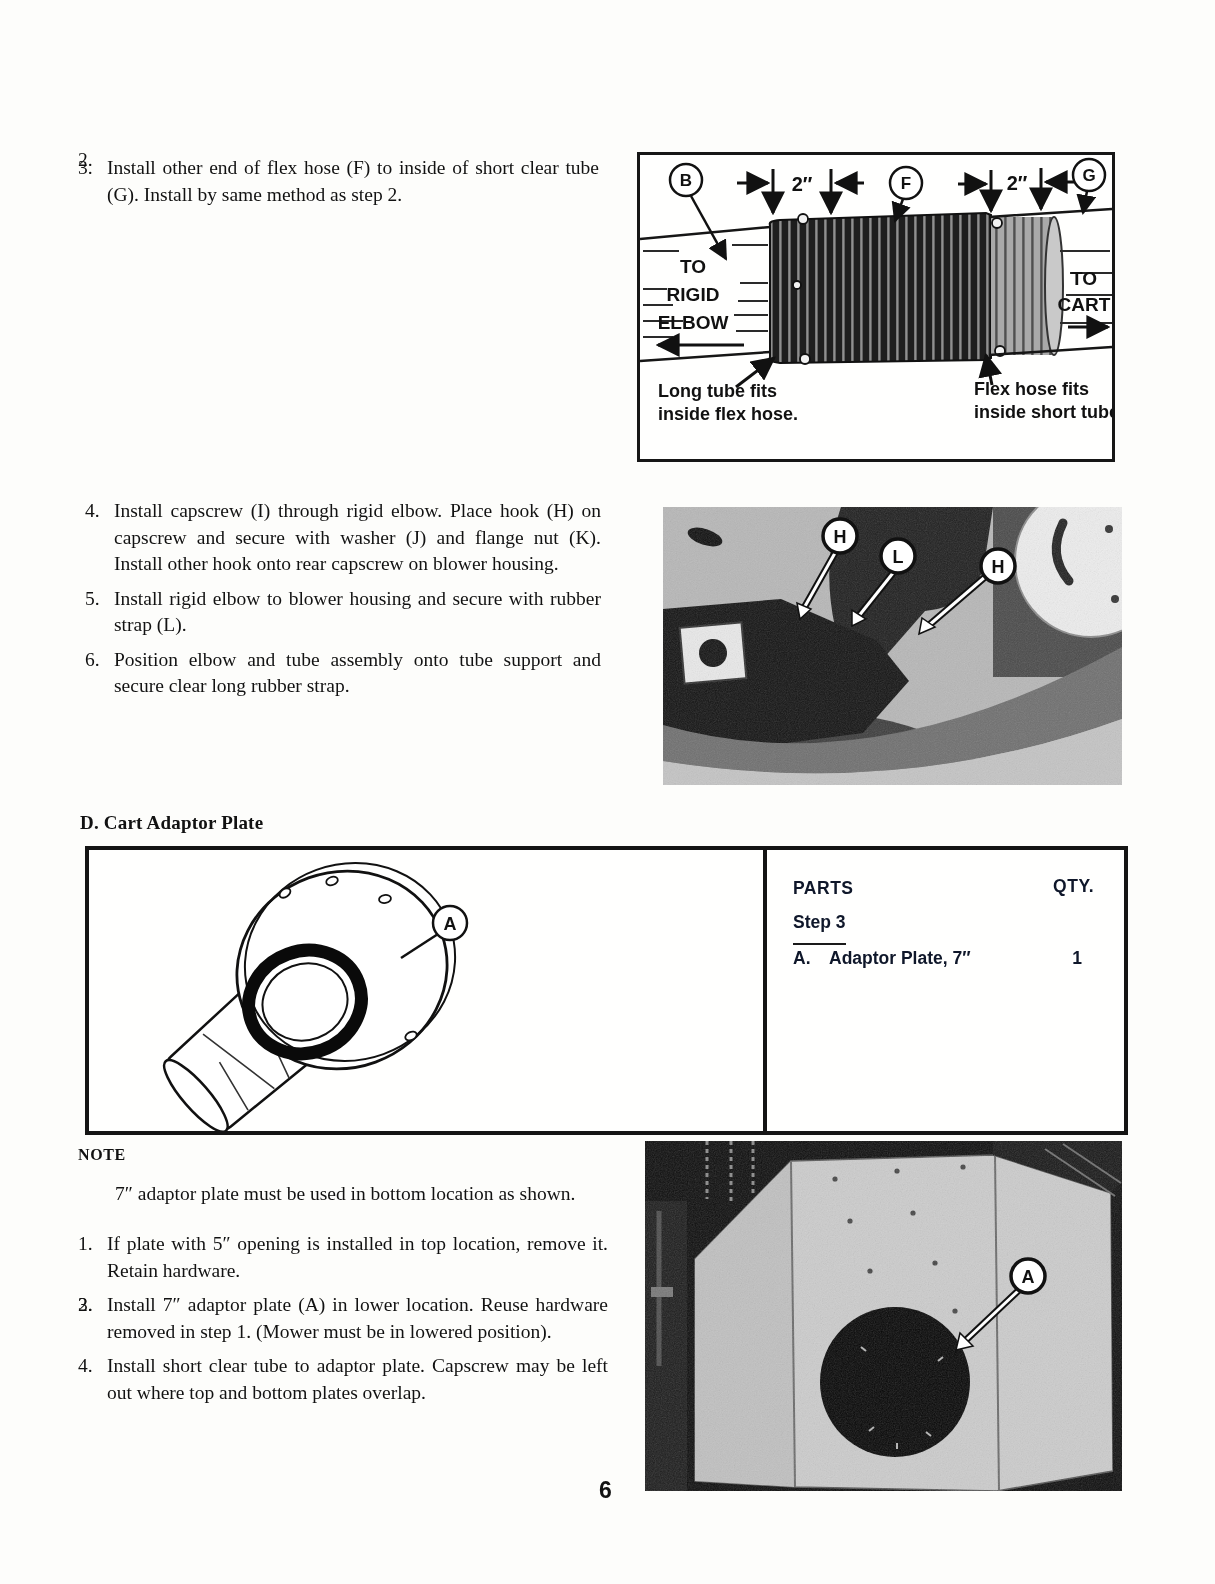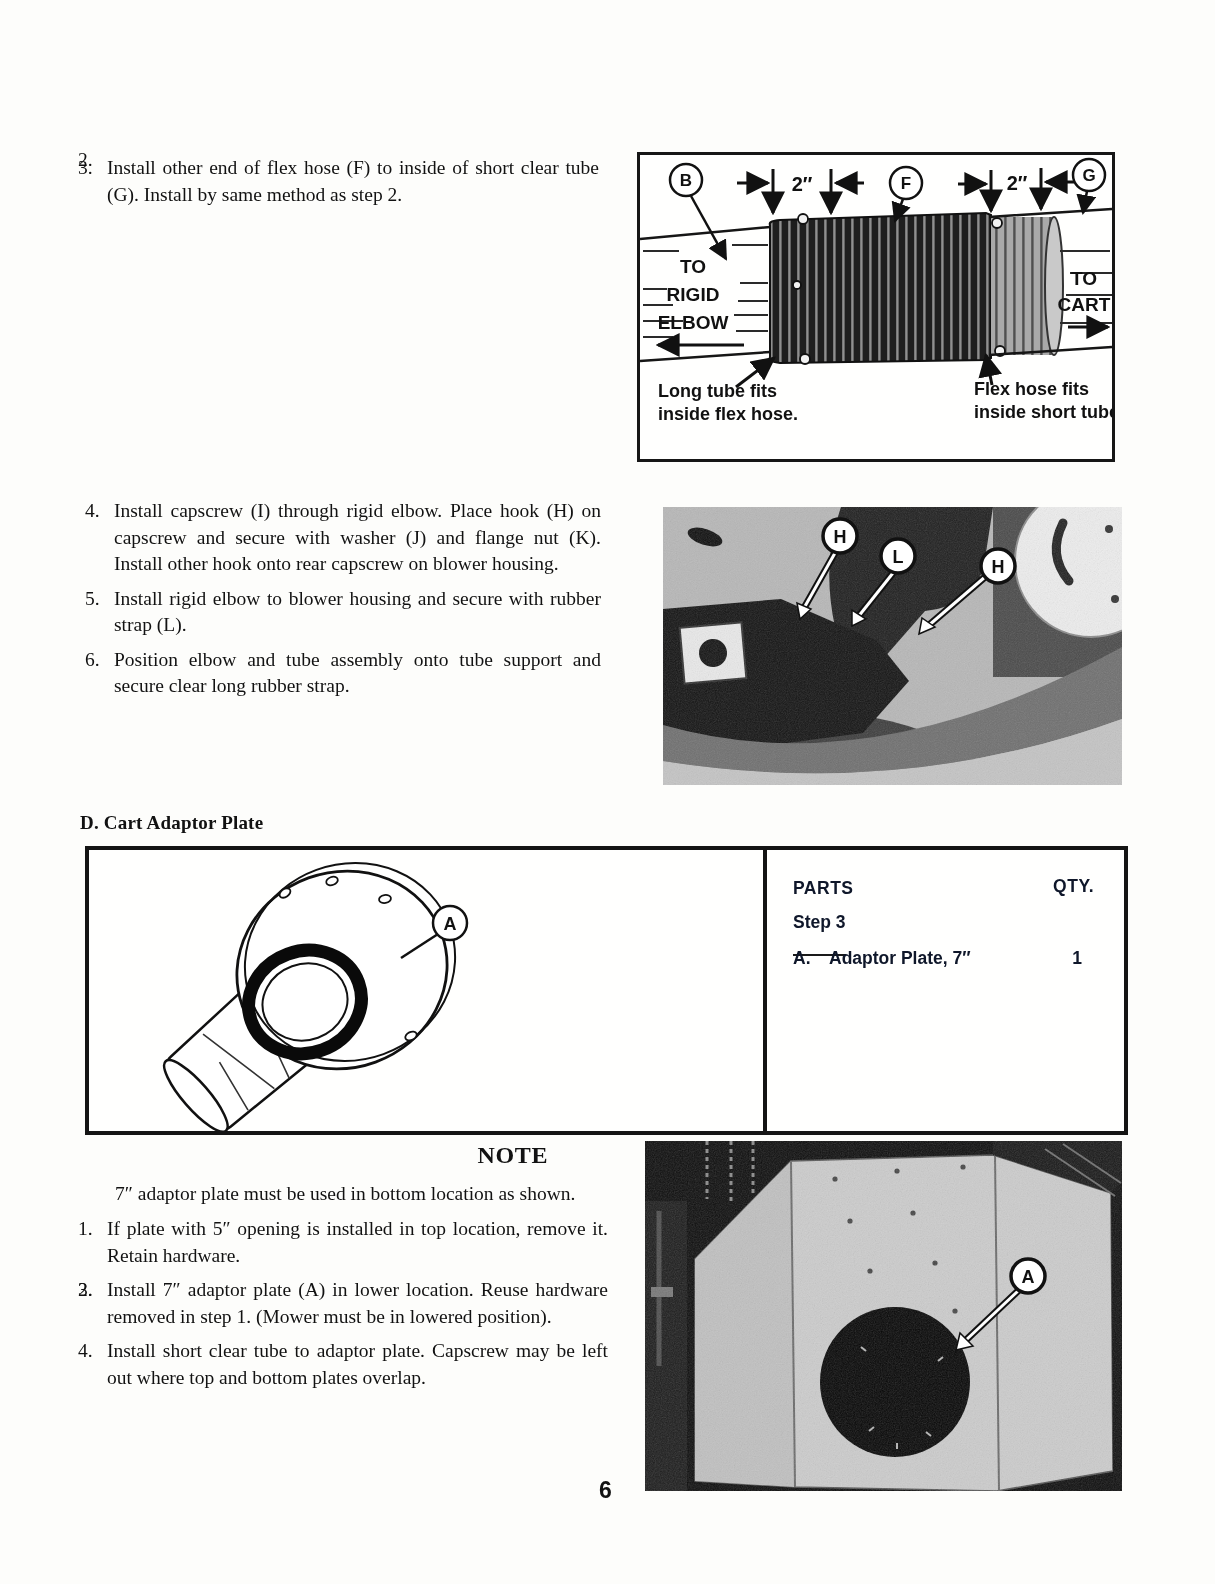--- a/index.html
+++ b/index.html
@@ -11,27 +11,27 @@
   .figbox{position:absolute;box-sizing:border-box;border:3px solid #161616;background:#fffffe;}
   .bigbox{position:absolute;box-sizing:border-box;border:4px solid #141414;background:#fffffe;}
   .photo{position:absolute;overflow:hidden;}
   .photo svg{display:block;}
   .d-heading{position:absolute;font-weight:bold;font-size:19px;letter-spacing:.2px;}
   .box-divider{position:absolute;top:0;bottom:0;width:4px;background:#141414;}
   .parts-panel{position:absolute;font-family:"Liberation Sans",sans-serif;font-weight:bold;
                font-size:17.5px;color:#0f172a;}
   .parts-head{position:absolute;left:26px;top:28px;letter-spacing:.5px;}
   .parts-qty{position:absolute;right:30px;top:26px;letter-spacing:.5px;}
-  .parts-step{position:absolute;left:26px;top:62px;border-bottom:2.5px solid #1a1a1a;padding-bottom:21px;}
+  .parts-step{position:absolute;left:26px;top:62px;border-bottom:2.5px solid #1a1a1a;padding-bottom:10px;}
   .parts-row-id{position:absolute;left:26px;top:98px;}
   .parts-row-name{position:absolute;left:62px;top:98px;}
   .parts-row-qty{position:absolute;right:42px;top:98px;}
-  .note-head{font-weight:bold;font-size:24px;text-align:right;width:470px;
+  .note-head{font-weight:bold;font-size:16px;text-align:left;width:470px;
              letter-spacing:.6px;margin-bottom:12px;}
-  .note-body{padding-left:37px;margin:0 0 9px 0;}
+  .note-body{padding-left:37px;margin:0 0 24px 0;}
   .pageno{position:absolute;font-family:"Liberation Sans",sans-serif;font-weight:bold;font-size:23px;}
   svg text{font-family:"Liberation Sans",sans-serif;font-weight:bold;fill:#111;}
 </style>
 </head>
 <body>
 
 <div class="page">
 
   <div class="textcol" style="left:78px;top:147px;width:521px;">
     <div class="step">

